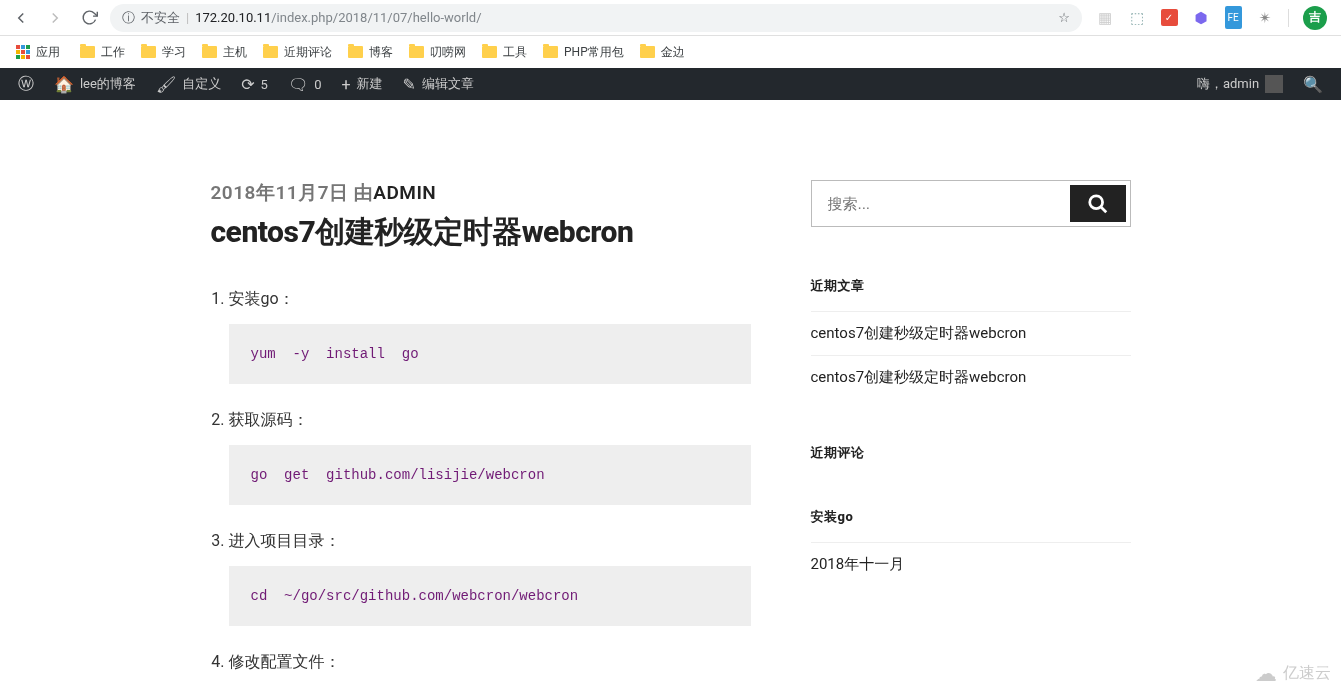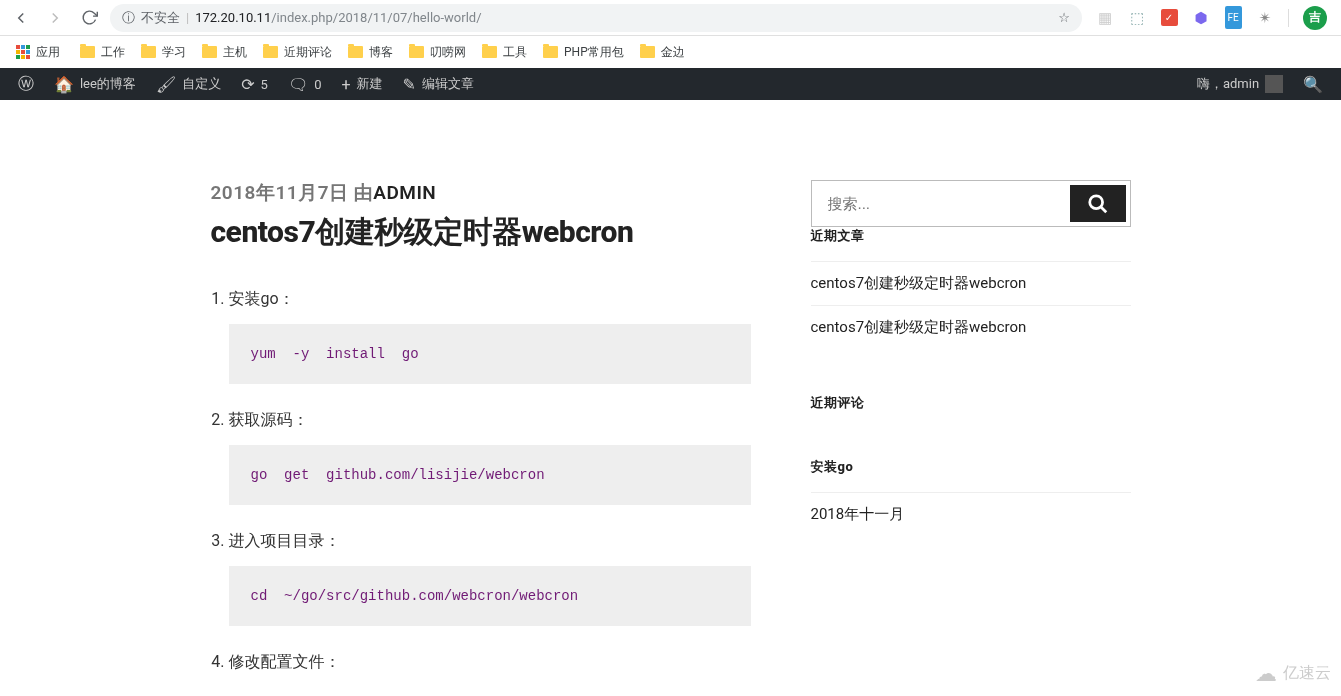--- a/index.html
+++ b/index.html
@@ -46,21 +46,21 @@
 .post-meta { color: #767676; font-size: 19px; font-weight: 600; letter-spacing: 0.5px; margin-bottom: 6px; }
 .post-meta .author { color: #222; }
 .post-title { font-size: 30px; font-weight: 800; color: #222; margin-bottom: 36px; letter-spacing: -0.5px; }
 
 .post-list { list-style: decimal; padding-left: 18px; color: #333; font-size: 16px; }
 .post-list > li { margin-bottom: 26px; }
 .post-list > li > p { margin-bottom: 14px; }
 pre { background: #eee; padding: 22px; font-family: "Courier New", monospace; font-size: 14px; color: #701a75; overflow-x: auto; margin-left: -0px; }
 
 
-.search-widget { display: flex; border: 1px solid #bbb; }
+.search-widget { display: flex; border: 1px solid #bbb; margin-bottom: 50px; }
 .search-input { flex: 1; border: none; padding: 14px 16px; font-size: 15px; outline: none; }
 .search-btn { width: 56px; background: #222; color: #fff; border: none; display: flex; align-items: center; justify-content: center; cursor: pointer; margin:4px; }
 
 .widget { margin-bottom: 46px; }
 .widget-title { font-size: 13px; font-weight: 800; color: #222; margin-bottom: 16px; letter-spacing: 0.5px; }
 .widget-list { list-style: none; }
 .widget-list li { padding: 10px 0; border-top: 1px solid #eee; font-size: 15px; color: #222; cursor: pointer; line-height: 1.5; }
 
 
 .watermark { position: fixed; right: 10px; bottom: 10px; display: flex; align-items: center; gap: 6px; color: #ccc; font-size: 16px; }

